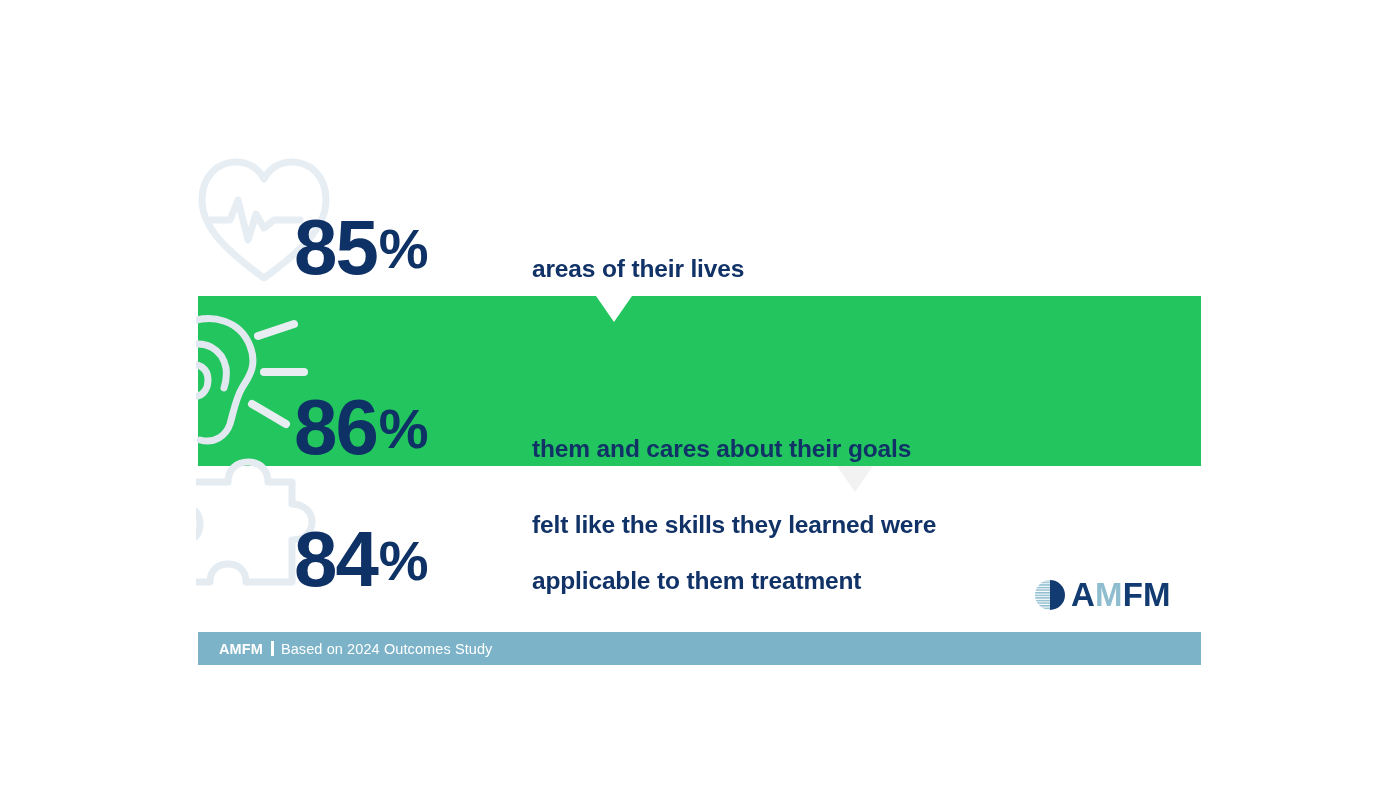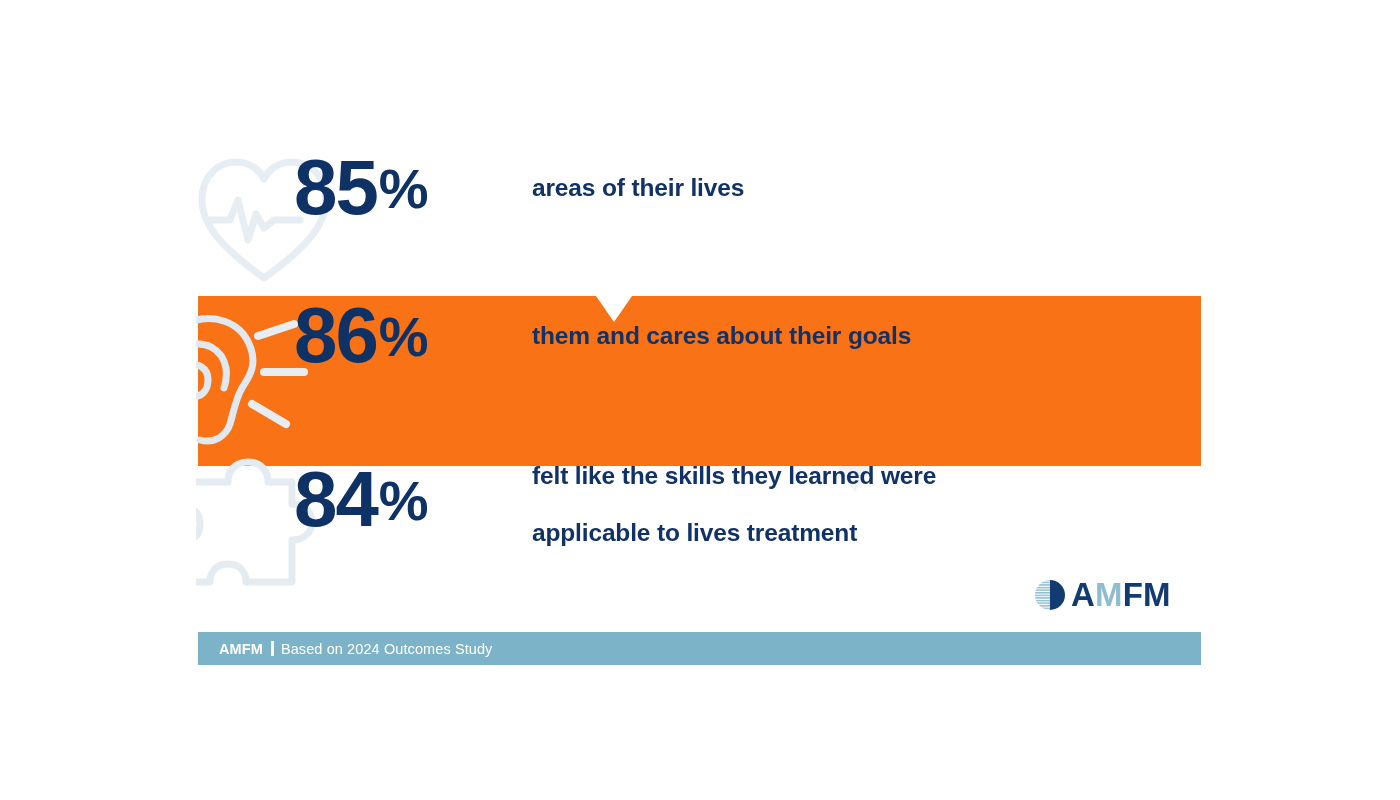--- a/index.html
+++ b/index.html
@@ -10,24 +10,24 @@
     overflow:hidden;
   }
   .canvas { position:relative; width:1400px; height:800px; background:#fff; }
 
   
   .row {
     position:absolute;
     left:198px;
     width:1003px;
     display:flex;
-    align-items:flex-start;
+    align-items:flex-end;
   }
   .row-1 { top:148px;  height:138px; }
-  .row-2 { top:296px;  height:170px; background:#f97316; }
+  .row-2 { top:296px;  height:170px; background:#22c55e; }
   .row-3 { top:460px;  height:138px; }
 
   
   .notch {
     position:absolute;
     width:0; height:0;
     border-left:18px solid transparent;
     border-right:18px solid transparent;
   }
   .notch-top    { top:0;    left:398px; border-top:26px solid #ffffff; }
@@ -162,21 +162,21 @@
     <svg class="bg-icon" viewBox="0 0 140 148">
       <path d="M-10 24 L32 24 C32 12 40 4 52 4 C64 4 72 12 72 24 L96 24 L96 46 C108 46 116 54 116 64 C116 74 108 82 96 82 L96 124 L50 124 C50 112 42 106 32 106 C22 106 14 112 14 124 L-10 124 Z" fill="none" stroke="#e4ebf1" stroke-width="7" stroke-linejoin="round"></path>
       <path d="M-14 48 C -2 48, 4 56, 4 66 C 4 76, -2 84, -14 84" fill="none" stroke="#e4ebf1" stroke-width="7" stroke-linecap="round"></path>
       <path d="M-16 126 C -6 132, -2 140, -4 148" fill="none" stroke="#e4ebf1" stroke-width="7" stroke-linecap="round"></path>
     </svg>
     <div class="stat">
       <span>84</span><span class="pct">%</span>
     </div>
     <div class="desc">
       <span class="l1">felt like the skills they learned were</span>
-      <span class="l2">applicable to lives treatment</span>
+      <span class="l2">applicable to them treatment</span>
     </div>
   </div>
 
   <div class="logo">
     <svg class="logo-mark" viewBox="0 0 32 32">
       <defs>
         <pattern id="stripes" width="32" height="2.6" patternUnits="userSpaceOnUse">
           <rect x="0" y="0" width="32" height="1.5" fill="#8fbdd0"></rect>
         </pattern>
       </defs>

